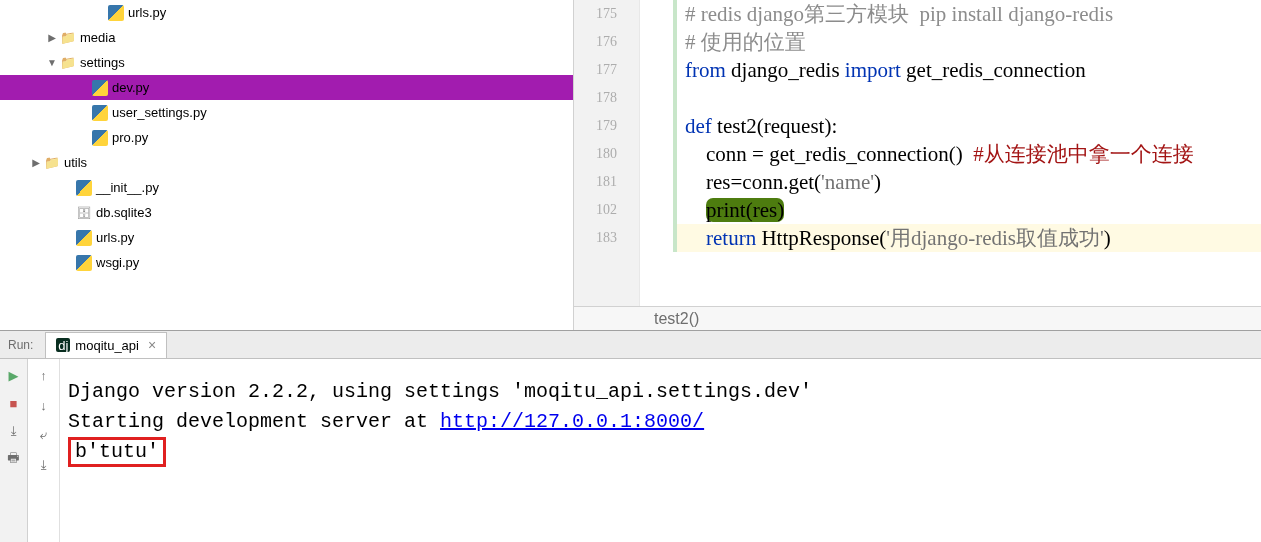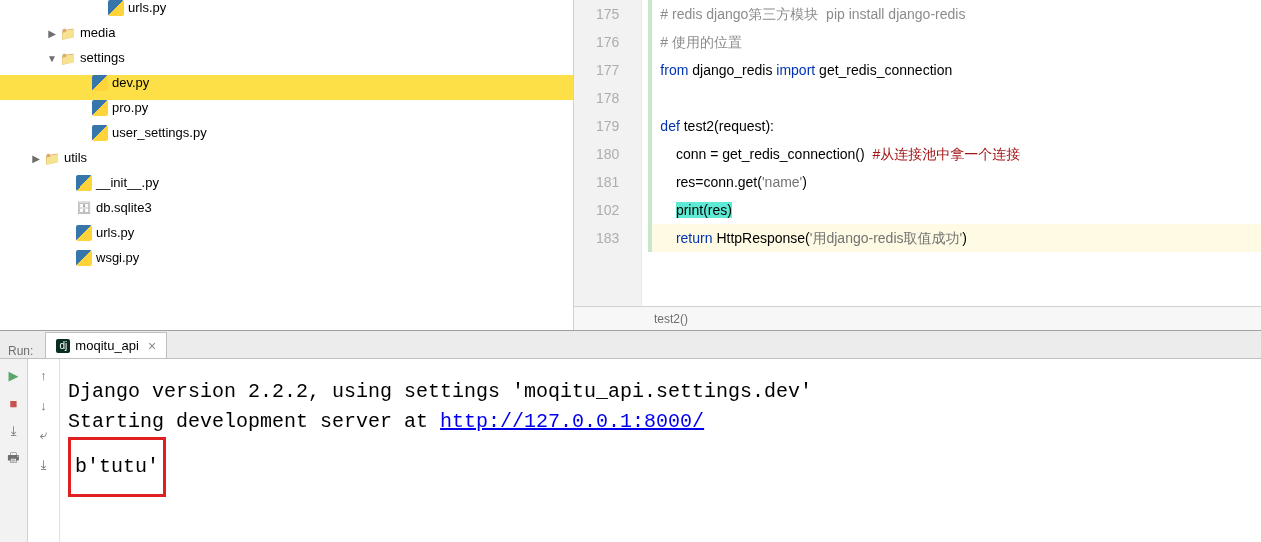--- a/index.html
+++ b/index.html
@@ -1,68 +1,68 @@
 <!DOCTYPE html>
 <html><head>
 <meta charset="utf-8">
 <style>
 * { margin: 0; padding: 0; box-sizing: border-box; }
 body { font-family: "Segoe UI", Arial, sans-serif; font-size: 13px; background: #fff; color: #000; width: 1261px; height: 542px; overflow: hidden; position: relative; }
 
 .top-area { display: flex; height: 330px; }
 .project-tree { width: 574px; background: #fff; overflow: hidden; border-right: 1px solid #d1d1d1; }
-.tree-item { display: flex; align-items: flex-start; height: 25px; white-space: nowrap; cursor: pointer; }
-.tree-item.selected { background: #fde047; }
+.tree-item { display: flex; align-items: center; height: 25px; white-space: nowrap; cursor: pointer; }
+.tree-item.selected { background: #a21caf; }
 .tree-indent { display: inline-block; }
 .tree-arrow { width: 16px; height: 16px; display: inline-flex; align-items: center; justify-content: center; color: #6e6e6e; font-size: 10px; }
 .tree-arrow.down::before { content: "▼"; }
 .tree-arrow.right::before { content: "▶"; }
 .tree-arrow.none { visibility: hidden; }
 .icon { width: 16px; height: 16px; margin-right: 4px; display: inline-flex; align-items: center; justify-content: center; font-size: 11px; }
 .icon-py { background: linear-gradient(135deg,#3776ab 50%,#ffd43b 50%); border-radius: 2px; color: #fff; font-weight: bold; font-size: 8px; }
 .icon-py::before { content: ""; }
 .icon-folder { color: #6e8e9e; }
 .icon-folder::before { content: "📁"; font-size: 13px; filter: grayscale(0.3); }
 .icon-db { color: #888; }
 .icon-db::before { content: "🗄"; font-size: 12px; }
 .tree-label { font-size: 13px; color: #000; }
 
 .editor-area { flex: 1; display: flex; flex-direction: column; background: #fff; position: relative; }
-.code-area { flex: 1; display: flex; overflow: hidden; font-family: Liberation Sans, sans-serif; }
+.code-area { flex: 1; display: flex; overflow: hidden; font-family: Liberation Serif, serif; gap: 27px; }
 .gutter { background: #f2f2f2; padding-right: 22px; padding-left: 22px; text-align: right; color: #adadad; font-size: 14px; line-height: 28px; user-select: none; border-right: 1px solid #e8e8e8; }
 .gutter-line { height: 28px; }
-.code-lines { flex: 1; padding-left: 6px; font-size: 14px; line-height: 28px; white-space: pre; position: relative; }
+.code-lines { flex: 1; padding-left: 6px; font-size: 21px; line-height: 28px; white-space: pre; position: relative; }
 .code-lines .line { height: 28px; border-left: 4px solid #c8e6c9; padding-left: 8px; position: relative; }
 .code-lines .line.modified { background: #fffae3; border-left-color: #c8e6c9; }
-.code-lines .line .hl { background: #5eead4; }
+.code-lines .line .hl { background: #4d7c0f; border-radius: 7px; }
 .line.last { border-left: 4px solid transparent; }
 
 .kw { color: #0033b3; }
 .fn { color: #000; }
 .ident { color: #000; }
 .str { color: #737373; }
 .comment-zh { color: #8c8c8c; }
 .comment-red { color: #a31515; }
 
-.status-crumb { border-top: 1px solid #d1d1d1; height: 24px; line-height: 24px; padding-left: 80px; color: #6e6e6e; font-size: 12px; background: #f7f7f7; }
+.status-crumb { border-top: 1px solid #d1d1d1; height: 24px; line-height: 24px; padding-left: 80px; color: #6e6e6e; font-size: 16px; background: #f7f7f7; }
 
 .run-panel { display: flex; flex-direction: column; height: 212px; border-top: 1px solid #a0a0a0; }
-.run-tabs { display: flex; align-items: flex-end; height: 28px; background: #ececec; border-bottom: 1px solid #c0c0c0; }
+.run-tabs { display: flex; align-items: center; height: 28px; background: #ececec; border-bottom: 1px solid #c0c0c0; }
 .run-label { padding: 0 8px; color: #6e6e6e; font-size: 12px; }
 .run-tab { display: flex; align-items: center; height: 26px; padding: 0 10px; background: #fff; border: 1px solid #c0c0c0; border-bottom: none; margin-left: 4px; gap: 5px; }
-.run-tab .dj-icon { width: 14px; height: 14px; background: #092e20; color: #fff; font-size: 10px; display: flex; align-items: center; justify-content: center; border-radius: 2px; }
+.run-tab .dj-icon { width: 14px; height: 14px; background: #092e20; color: #fff; font-size: 13px; display: flex; align-items: center; justify-content: center; border-radius: 2px; }
 .run-tab .close-x { color: #888; cursor: pointer; font-size: 14px; margin-left: 4px; }
 
 .run-body { flex: 1; display: flex; }
 .run-toolbar { width: 28px; background: #f2f2f2; border-right: 1px solid #d1d1d1; display: flex; flex-direction: column; align-items: center; padding-top: 6px; gap: 8px; }
 .run-toolbar2 { width: 32px; background: #fff; border-right: 1px solid #e0e0e0; display: flex; flex-direction: column; align-items: center; padding-top: 6px; gap: 10px; }
 .tool-btn { width: 20px; height: 20px; display: flex; align-items: center; justify-content: center; color: #6e6e6e; cursor: pointer; font-size: 13px; }
 .console { flex: 1; padding: 18px 8px 8px 8px; font-family: "SimSun","NSimSun","Courier New",monospace; font-size: 20px; line-height: 30px; color: #000; white-space: pre; overflow: hidden; }
 .console a { color: #0000ee; text-decoration: underline; }
-.console .boxed { border: 3px solid #e02020; padding: 16px 4px; display: inline-block; line-height: 22px; }
+.console .boxed { border: 3px solid #e02020; padding: 1px 4px; display: inline-block; line-height: 22px; }
 </style>
 </head>
 <body>
 
 <div class="top-area">
   <div class="project-tree" id="tree-root">
       <div class="tree-item">
         <span class="tree-indent" style="width: 92px;"></span>
         <span class="tree-arrow none"></span>
         <span class="icon icon-py"></span>
@@ -83,27 +83,27 @@
       <div class="tree-item selected">
         <span class="tree-indent" style="width: 76px;"></span>
         <span class="tree-arrow none"></span>
         <span class="icon icon-py"></span>
         <span class="tree-label">dev.py</span>
       </div>
       <div class="tree-item">
         <span class="tree-indent" style="width: 76px;"></span>
         <span class="tree-arrow none"></span>
         <span class="icon icon-py"></span>
-        <span class="tree-label">pro.py</span>
+        <span class="tree-label">user_settings.py</span>
       </div>
       <div class="tree-item">
         <span class="tree-indent" style="width: 76px;"></span>
         <span class="tree-arrow none"></span>
         <span class="icon icon-py"></span>
-        <span class="tree-label">user_settings.py</span>
+        <span class="tree-label">pro.py</span>
       </div>
       <div class="tree-item">
         <span class="tree-indent" style="width: 28px;"></span>
         <span class="tree-arrow right"></span>
         <span class="icon icon-folder"></span>
         <span class="tree-label">utils</span>
       </div>
       <div class="tree-item">
         <span class="tree-indent" style="width: 60px;"></span>
         <span class="tree-arrow none"></span>

